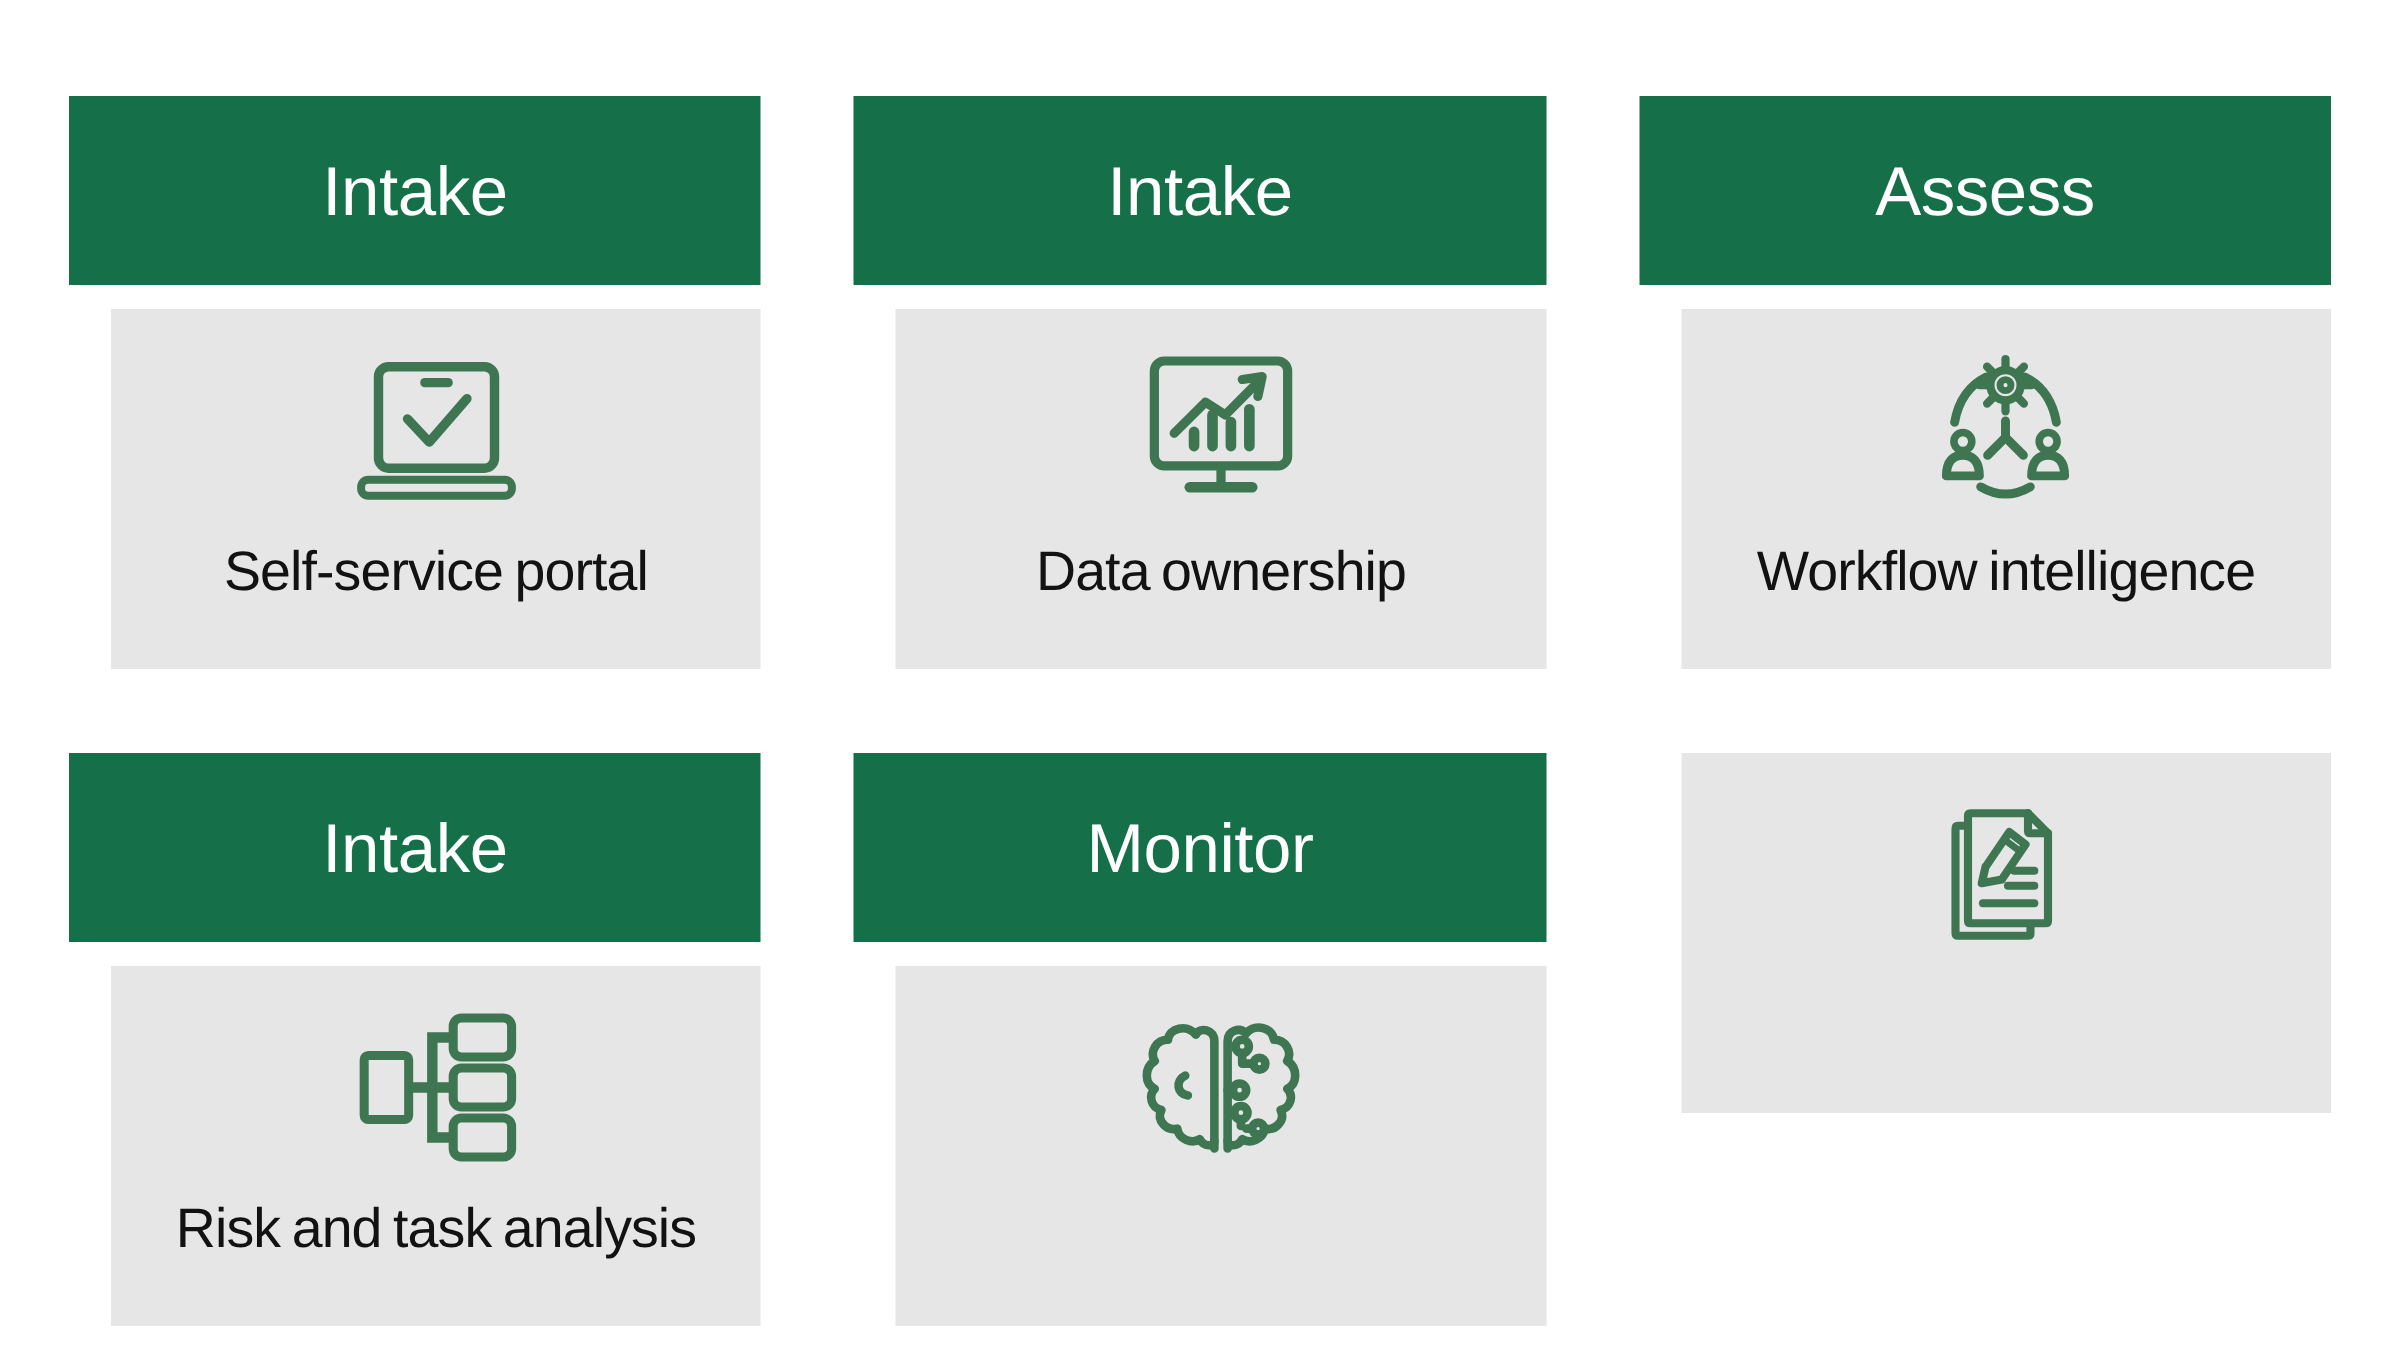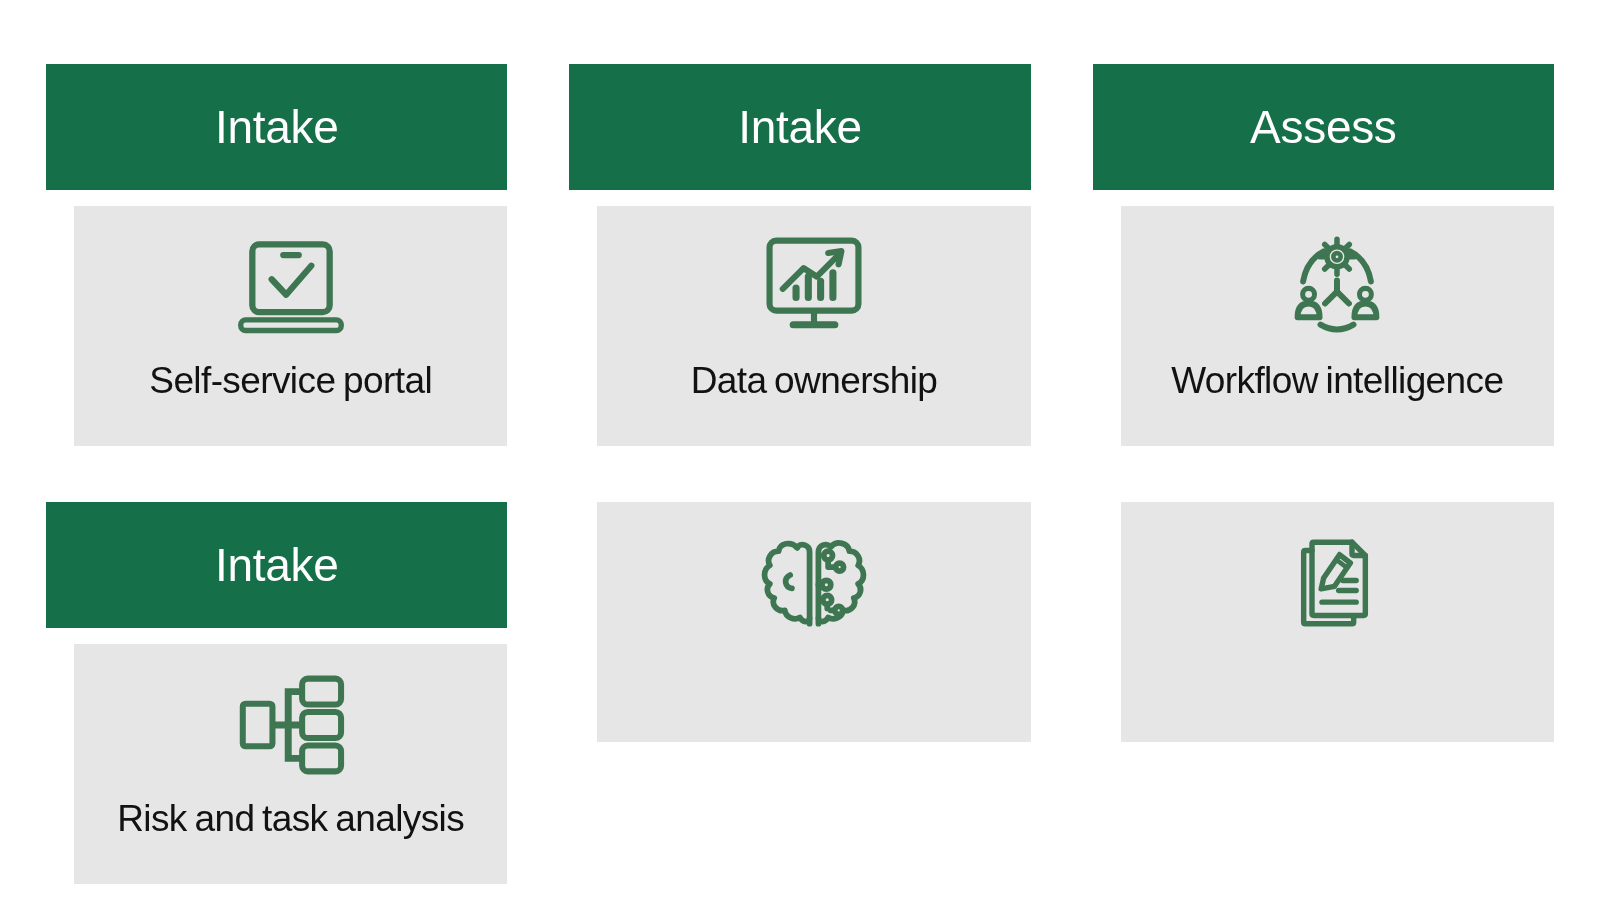--- a/index.html
+++ b/index.html
@@ -161,20 +161,23 @@
           <rect x="72" y="41" width="42" height="28" rx="6"></rect>
           <rect x="72" y="77" width="42" height="28" rx="6"></rect>
           <path class="sq thick" d="M40 55 H57 M57 55 V19 H72 M57 55 H72 M57 55 V91 H72"></path>
         </svg>
       </div>
       <div class="card-label">Risk and task analysis</div>
     </div>
   </div>
 
   <div class="card">
+    <div class="card-header">
+      <span>Monitor</span>
+    </div>
     <div class="card-body">
       <div class="icon-wrap">
         <svg class="icon" width="106" height="108" viewBox="0 0 120 110" stroke-width="5.5">
 
           <path d="M55 101 L55 20 C55 11 44 9 41 15"></path>
           <path d="M41 15 C34 7 21 10 20 19 C11 19 6 28 10 35 C2 40 2 52 10 56 C5 61 7 70 15 72 C11 80 19 88 27 86 C28 94 38 98 44 94 C47 100 55 100 55 95"></path>
           <path d="M33 46 C25 50 27 60 35 61"></path>
 
           <path d="M65 101 L65 20 C65 12 74 9 79 14"></path>
           <path d="M79 14 C86 6 99 10 100 19 C109 19 114 28 110 35 C118 40 118 52 110 56 C115 61 113 70 105 72 C109 80 101 88 93 86 C92 94 82 98 76 94 C73 100 65 100 65 95"></path>

